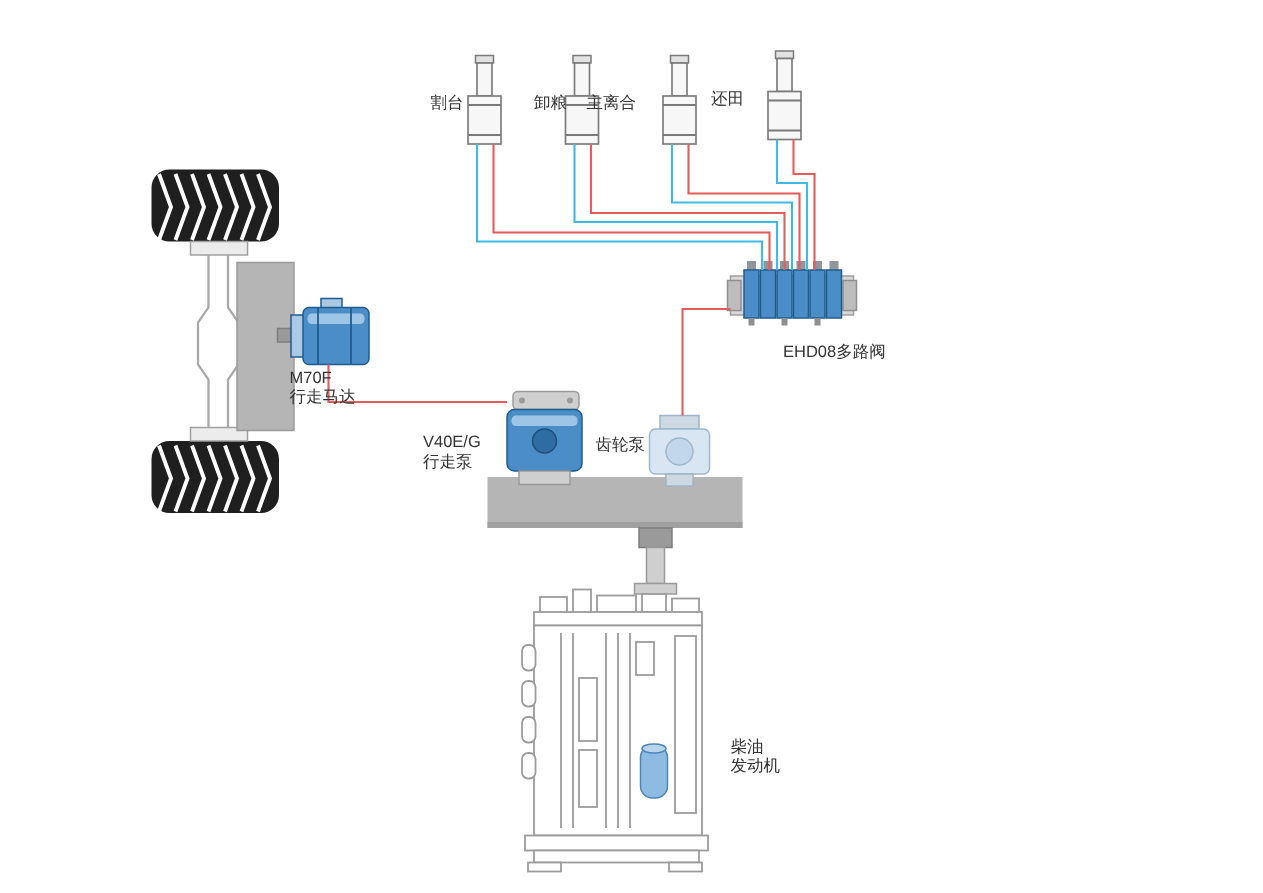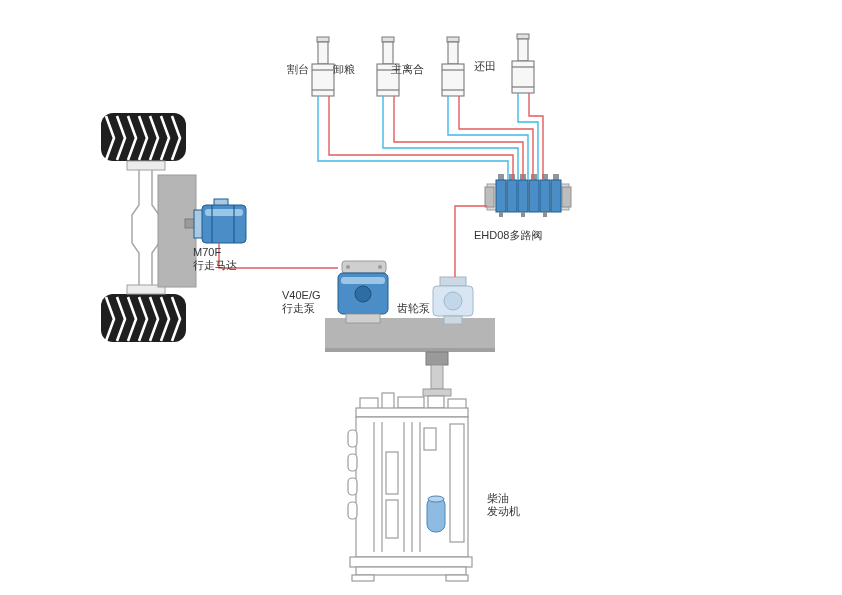--- a/index.html
+++ b/index.html
@@ -196,36 +196,36 @@
       <polyline class="pipe-red" points="329,96 329,155 513,155 513,180"></polyline>
       <polyline class="pipe-blue" points="318,96 318,161 508,161 508,180"></polyline>
 
       <polyline class="pipe-red" points="487,206 455,206 455,277"></polyline>
 
       <polyline class="pipe-red" points="219,243 219,268 338,268"></polyline>
     </g>
   </svg>
 
   <div class="label" style="left:287px;top:63px">割台</div>
-  <div class="label" style="left:333px;top:63px">卸粮</div>
+  <div class="label" style="left:356px;top:63px">卸粮</div>
   <div class="label" style="left:391px;top:63px">主离合</div>
   <div class="label" style="left:474px;top:60px">还田</div>
 
-  <div class="label" style="left:474px;top:229px">EHD08多路阀</div>
+  <div class="label" style="left:522px;top:229px">EHD08多路阀</div>
 
   <div class="label" style="left:193px;top:246px">
     <span style="display:block">M70F</span>
     <span style="display:block">行走马达</span>
   </div>
 
   <div class="label" style="left:282px;top:289px">
     <span style="display:block">V40E/G</span>
     <span style="display:block">行走泵</span>
   </div>
 
-  <div class="label" style="left:397px;top:302px">齿轮泵</div>
+  <div class="label" style="left:397px;top:291px">齿轮泵</div>
 
   <div class="label" style="left:487px;top:492px">
     <span style="display:block">柴油</span>
     <span style="display:block">发动机</span>
   </div>
 
 </div>
 
 </body></html>

